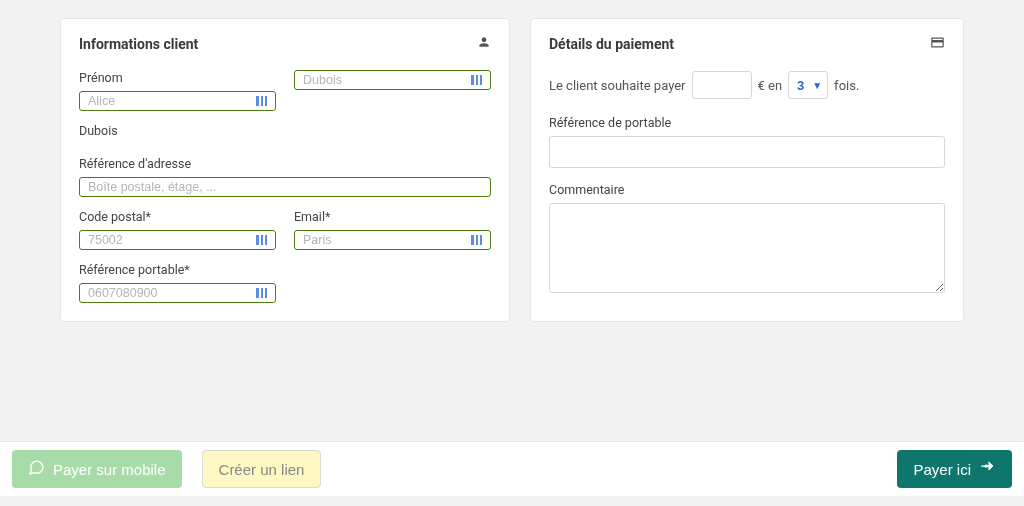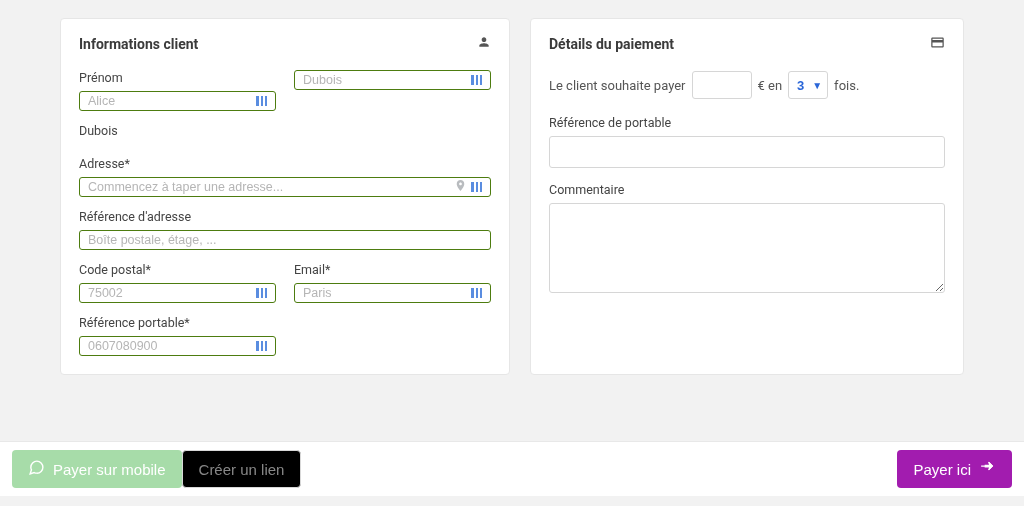--- a/index.html
+++ b/index.html
@@ -157,45 +157,47 @@
     position: absolute;
     left: 0;
     right: 0;
     bottom: 10px;
     height: 55px;
     background: #fff;
     border-top: 1px solid #e8e8e8;
     display: flex;
     align-items: center;
     padding: 0 12px;
+    gap: 12px;
   }
   .footer-spacer { flex: 1; }
   .btn {
     display: inline-flex;
     align-items: center;
     gap: 8px;
     height: 38px;
     padding: 0 16px;
     border-radius: 4px;
     font-size: 15px;
     cursor: pointer;
     border: none;
   }
   .btn-mobile {
     background: #a7dca9;
     color: #fff;
     font-weight: 500;
   }
   .btn-link {
-    background: #000000;
+    background: #fef9c3;
     color: #888;
     border: 1px solid #d9d9d9;
+    margin-left: 8px;
   }
   .btn-pay {
-    background: #a21caf;
+    background: #0f766e;
     color: #fff;
     font-weight: 500;
   }
   .btn svg { width: 17px; height: 17px; }
 </style>
 </head>
 <body>
 
 <div class="content">
 
@@ -240,42 +242,20 @@
         </div>
       </div>
     </div>
 
     <div class="field-row">
       <div class="field">
         <span class="field-label">Dubois</span>
       </div>
     </div>
 
-    <div class="field-row">
-      <div class="field">
-        <span class="field-label">Adresse*</span>
-        <div class="input-wrap">
-          <input class="text-input" style="padding-right: 44px;" placeholder="Commencez à taper une adresse...">
-          <span class="input-suffix">
-            <span class="suffix-pin">
-              <svg viewBox="0 0 24 24" width="13" height="13" fill="currentColor">
-                  <path d="M12 2C8.1 2 5 5.1 5 9c0 5.2 7 13 7 13s7-7.8 7-13c0-3.9-3.1-7-7-7zm0 9.5c-1.4 0-2.5-1.1-2.5-2.5S10.6 6.5 12 6.5s2.5 1.1 2.5 2.5S13.4 11.5 12 11.5z"></path>
-                </svg>
-            </span>
-            <span class="suffix-pass">
-                <svg viewBox="0 0 12 12">
-                  <rect x="0" y="1" width="3" height="10" fill="#5a8de0"></rect>
-                  <rect x="5" y="1" width="2" height="10" fill="#5a8de0"></rect>
-                  <rect x="9" y="1" width="2" height="10" fill="#5a8de0"></rect>
-                </svg>
-              </span>
-          </span>
-        </div>
-      </div>
-    </div>
 
     <div class="field-row">
       <div class="field">
         <span class="field-label">Référence d'adresse</span>
         <div class="input-wrap">
           <input class="text-input" placeholder="Boîte postale, étage, ..." style="">
         </div>
       </div>
     </div>
 

